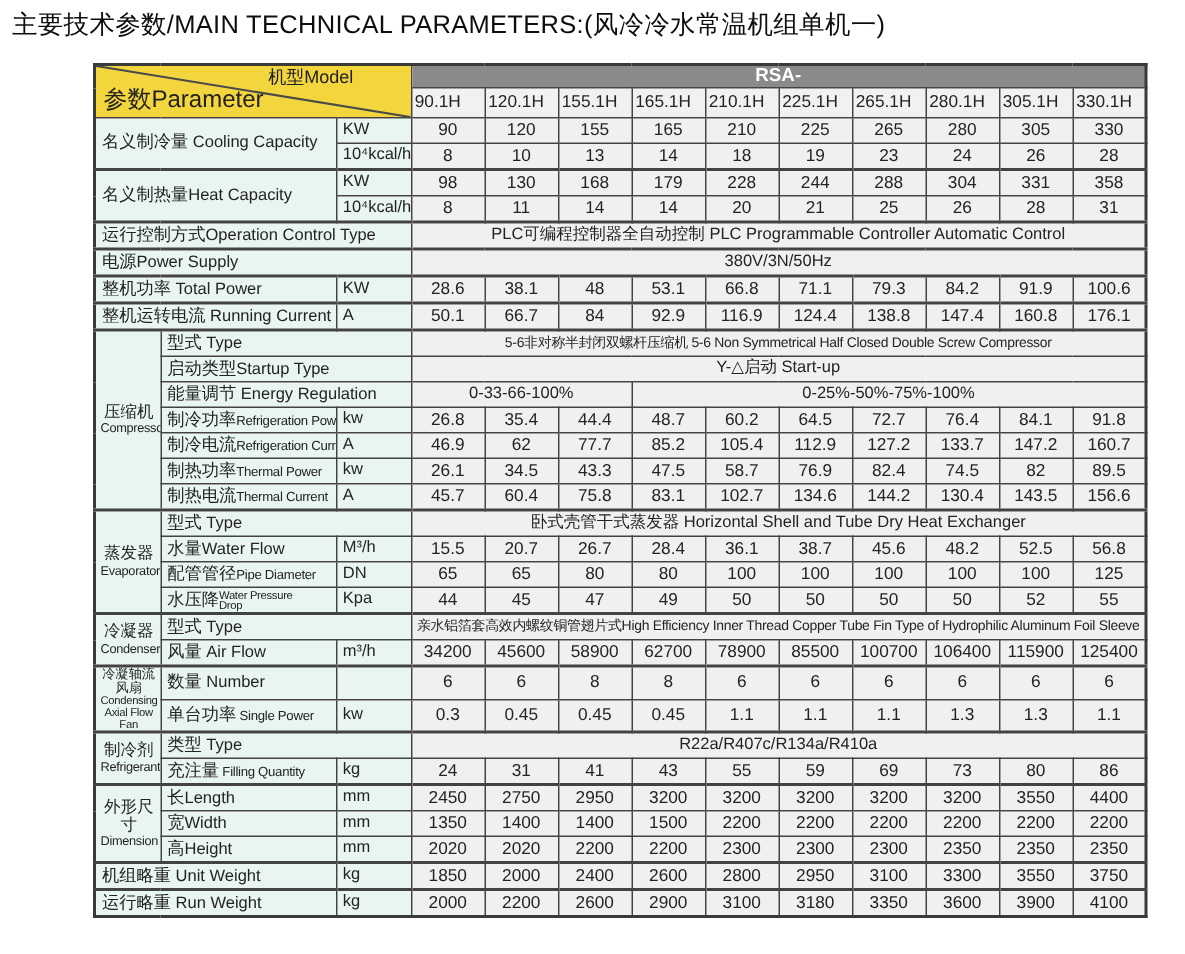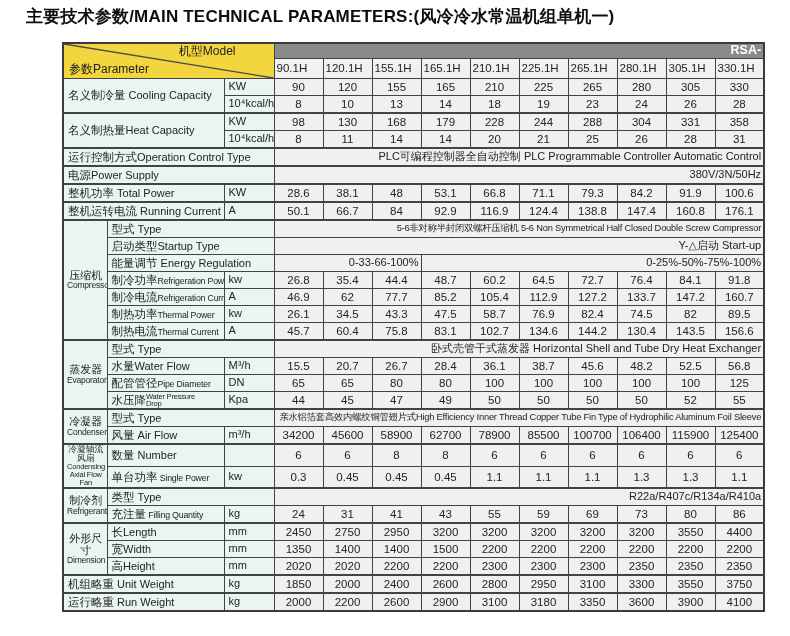--- a/index.html
+++ b/index.html
@@ -1,58 +1,58 @@
 <!DOCTYPE html>
 <html><head>
 <meta charset="utf-8">
 <style>
   html,body{margin:0;padding:0;}
   body{
     width:790px;height:636px;position:relative;background:#ffffff;
     font-family:"Liberation Sans",sans-serif;color:#1c1c1c;overflow:hidden;
   }
   .title{
-    position:absolute;left:8px;top:5px;font-size:17px;font-weight:bold;
-    color:#0d0d0d;white-space:nowrap;letter-spacing:0.2px;margin-left:18px;
+    position:absolute;left:8px;top:5px;font-size:17px;font-weight:normal;
+    color:#0d0d0d;white-space:nowrap;letter-spacing:0.2px;
   }
   table{
     position:absolute;left:62px;top:42px;width:701px;
     border-collapse:collapse;table-layout:fixed;
     border:2px solid #3a3a3a;
   }
   th,td{
     border:1px solid #434343;padding:0 2px;height:16px;line-height:1.05;
     font-size:11.5px;font-weight:normal;overflow:hidden;white-space:nowrap;
     color:#232323;
   }
   
-  th.series{background:#8a8a8a;color:#ffffff;font-weight:bold;font-size:12.5px;height:14px;text-align:right;}
+  th.series{background:#8a8a8a;color:#ffffff;font-weight:bold;font-size:12.5px;height:14px;text-align:center;}
   th.model{background:#f1f1f1;text-align:left;font-size:11.5px;height:19px;}
   td.corner{background:#f3d53d;position:relative;padding:0;margin-top:25px;}
   td.corner svg{position:absolute;left:0;top:0;width:100%;height:100%;display:block;}
   .corner-model{position:absolute;top:1px;right:38px;font-size:12px;color:#222;}
-  .corner-param{position:absolute;bottom:2px;left:5px;font-size:12px;color:#222;}
+  .corner-param{position:absolute;bottom:2px;left:5px;font-size:16px;color:#222;}
   
   td.group,td.label,td.unit{background:#e9f5f2;text-align:left;}
   td.group{white-space:normal;text-align:center;padding-left:3px;vertical-align:middle;}
   td.group .zh{display:block;font-size:11px;}
   td.group .en{display:block;font-size:8.5px;letter-spacing:-0.2px;}
   td.group.fan .zh{font-size:8.8px;}
   td.group.fan .en{font-size:7.5px;line-height:1.05;}
   td.label{padding-left:4px;}
   td.label .en{font-size:11px;}
   td.label.sm .en{font-size:8.8px;letter-spacing:-0.2px;}
   td.label.xs .en{
     font-size:7.5px;display:inline-block;width:64px;white-space:normal;
     line-height:1;vertical-align:middle;letter-spacing:-0.2px;
   }
   td.unit{padding-left:4px;font-size:11px;}
   
   td.val,td.wide{background:#f0f0f0;text-align:center;font-size:11.5px;}
-  td.wide{font-size:11px;text-align:right;}
+  td.wide{font-size:11px;}
   td.wide.tight{font-size:9.3px;letter-spacing:-0.2px;}
   tr.thick td{border-top-width:2px;}
 </style>
 </head>
 <body>
 
 <div class="title">主要技术参数/MAIN TECHNICAL PARAMETERS:(风冷冷水常温机组单机一)</div>
 
 <table>
   <colgroup>

